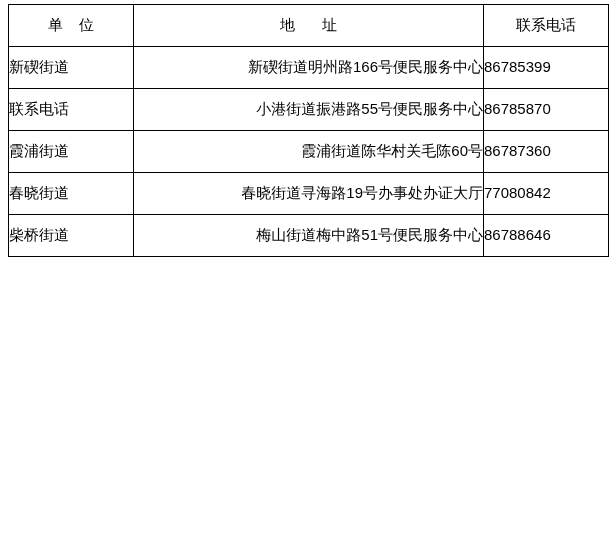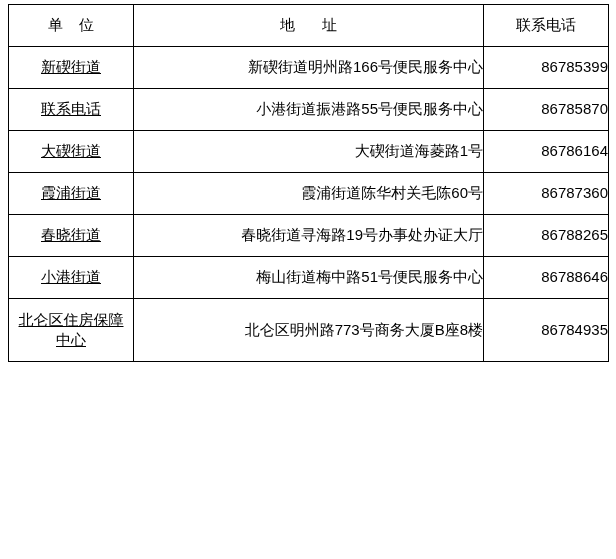--- a/index.html
+++ b/index.html
@@ -50,30 +50,28 @@
     text-align: center;
   }
   .hdr-spaced {
     letter-spacing: 6px;
     padding-left: 6px;
   }
   .row-cell {
     height: 41px;
   }
   .cell-unit {
-    text-align: center;
     padding: 0 2px;
-    text-decoration: underline;
   }
   .cell-addr {
     text-align: right;
     padding: 0 6px 0 8px;
   }
   .cell-tel {
-    text-align: right;
+    text-align: left;
     padding: 0 2px;
   }
   .unit-wrap {
     display: block;
     white-space: pre-line;
     line-height: 1.35;
   }
   tr.tall .row-cell { height: 62px; }
 </style>
 </head>
@@ -109,49 +107,34 @@
       </tr>
       <tr>
         <td class="row-cell cell-unit">
             <span class="unit-wrap">联系电话</span>
           </td>
         <td class="row-cell cell-addr">小港街道振港路55号便民服务中心</td>
         <td class="row-cell cell-tel">86785870</td>
       </tr>
       <tr>
         <td class="row-cell cell-unit">
-            <span class="unit-wrap">大碶街道</span>
-          </td>
-        <td class="row-cell cell-addr">大碶街道海菱路1号</td>
-        <td class="row-cell cell-tel">86786164</td>
-      </tr>
-      <tr>
-        <td class="row-cell cell-unit">
             <span class="unit-wrap">霞浦街道</span>
           </td>
         <td class="row-cell cell-addr">霞浦街道陈华村关毛陈60号</td>
         <td class="row-cell cell-tel">86787360</td>
       </tr>
       <tr>
         <td class="row-cell cell-unit">
             <span class="unit-wrap">春晓街道</span>
           </td>
         <td class="row-cell cell-addr">春晓街道寻海路19号办事处办证大厅</td>
-        <td class="row-cell cell-tel">86788265</td>
+        <td class="row-cell cell-tel">77080842</td>
       </tr>
       <tr>
         <td class="row-cell cell-unit">
-            <span class="unit-wrap">小港街道</span>
+            <span class="unit-wrap">柴桥街道</span>
           </td>
         <td class="row-cell cell-addr">梅山街道梅中路51号便民服务中心</td>
         <td class="row-cell cell-tel">86788646</td>
-      </tr>
-      <tr class="tall">
-        <td class="row-cell cell-unit">
-            <span class="unit-wrap">北仑区住房保障
-中心</span>
-          </td>
-        <td class="row-cell cell-addr">北仑区明州路773号商务大厦B座8楼</td>
-        <td class="row-cell cell-tel">86784935</td>
       </tr>
     </tbody>
   </table>
 </div>
 
 </body></html>

